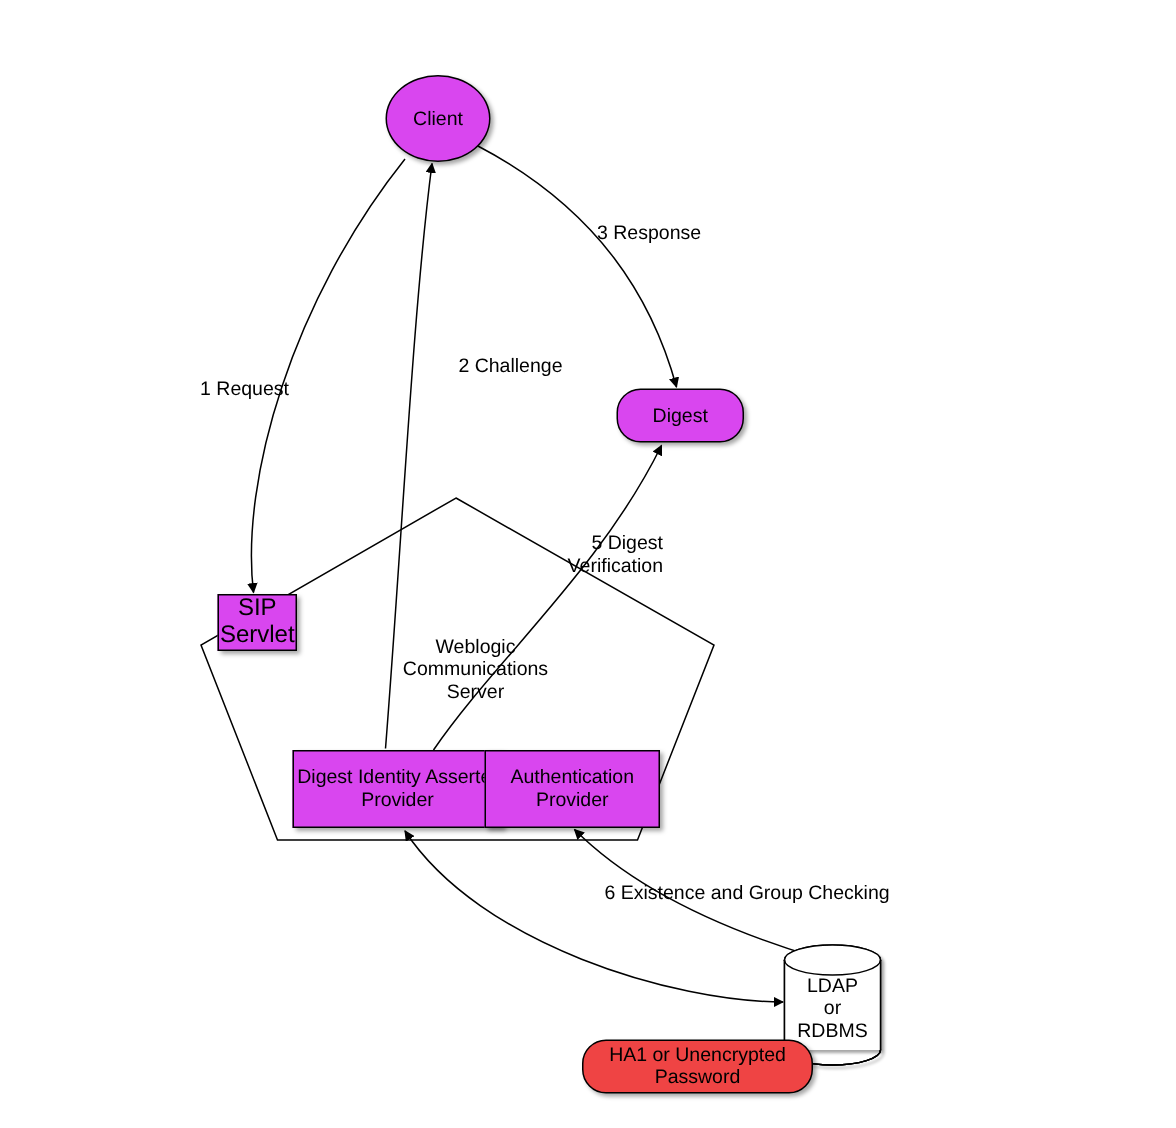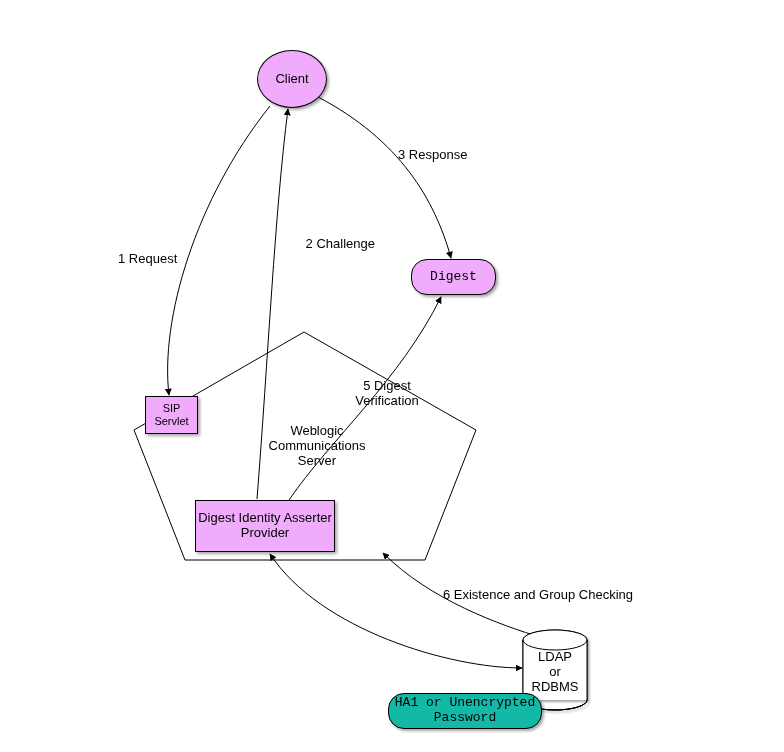--- a/index.html
+++ b/index.html
@@ -10,32 +10,32 @@
     font-size: 13px;
     color: #000;
   }
   .canvas {
     position: relative;
     width: 784px;
     height: 752px;
   }
   .node {
     position: absolute;
-    background: #f0abfc;
+    background: #d946ef;
     border: 1px solid #000;
     box-shadow: 2px 2px 3px rgba(0,0,0,0.35);
     display: flex;
     align-items: center;
     justify-content: center;
     text-align: center;
     line-height: 1.15;
     box-sizing: border-box;
   }
   .circle { border-radius: 50%; }
-  .rounded { border-radius: 16px; font-family: Liberation Mono, monospace; }
+  .rounded { border-radius: 16px; }
   .label {
     position: absolute;
     text-align: center;
     line-height: 1.15;
     white-space: pre-line;
   }
   svg.edges {
     position: absolute;
     left: 0; top: 0;
     width: 784px;
@@ -92,50 +92,54 @@
   </svg>
 
   <div class="node circle" style="left:257px; top:50px; width:70px; height:58px;">
     <span>Client</span>
   </div>
 
   <div class="node rounded" style="left:411px; top:259px; width:85px; height:36px;">
     <span>Digest</span>
   </div>
 
-  <div class="node" style="left:145px; top:396px; width:53px; height:38px; font-size:11px;">
+  <div class="node" style="left:145px; top:396px; width:53px; height:38px; font-size:16px;">
     <span>SIP
 Servlet</span>
   </div>
 
   <div class="node" style="left:195px; top:500px; width:140px; height:52px;">
     <span>Digest Identity
 Asserter
 Provider</span>
   </div>
 
+  <div class="node" style="left:323px; top:500px; width:117px; height:52px;">
+    <span>Authentication
+Provider</span>
+  </div>
 
-  <div class="node rounded" style="left:388px; top:693px; width:154px; height:36px; background:#14b8a6;">
+  <div class="node rounded" style="left:388px; top:693px; width:154px; height:36px; background:#ef4444;">
     <span>HA1 or Unencrypted
 Password</span>
   </div>
 
   <div class="label" style="left:252px; top:424px; width:130px;">Weblogic
 Communications
 Server</div>
 
   <div class="label" style="left:523px; top:650px; width:64px;">LDAP
 or
 RDBMS</div>
 
-  <div class="label" style="left:118px; top:252px; width:90px; text-align:left;">1 Request</div>
+  <div class="label" style="left:118px; top:252px; width:90px; text-align:center;">1 Request</div>
 
   <div class="label" style="left:275px; top:237px; width:100px; text-align:right;">2 Challenge</div>
 
   <div class="label" style="left:398px; top:148px; width:100px; text-align:left;">3 Response</div>
 
-  <div class="label" style="left:332px; top:355px; width:110px; text-align:center;margin-top:24px;">5 Digest
+  <div class="label" style="left:332px; top:355px; width:110px; text-align:right;">5 Digest
 Verification</div>
 
 
-  <div class="label" style="left:403px; top:588px; width:230px; text-align:right;">6 Existence and Group Checking</div>
+  <div class="label" style="left:403px; top:588px; width:230px; text-align:left;">6 Existence and Group Checking</div>
 
 </div>
 
 </body></html>

